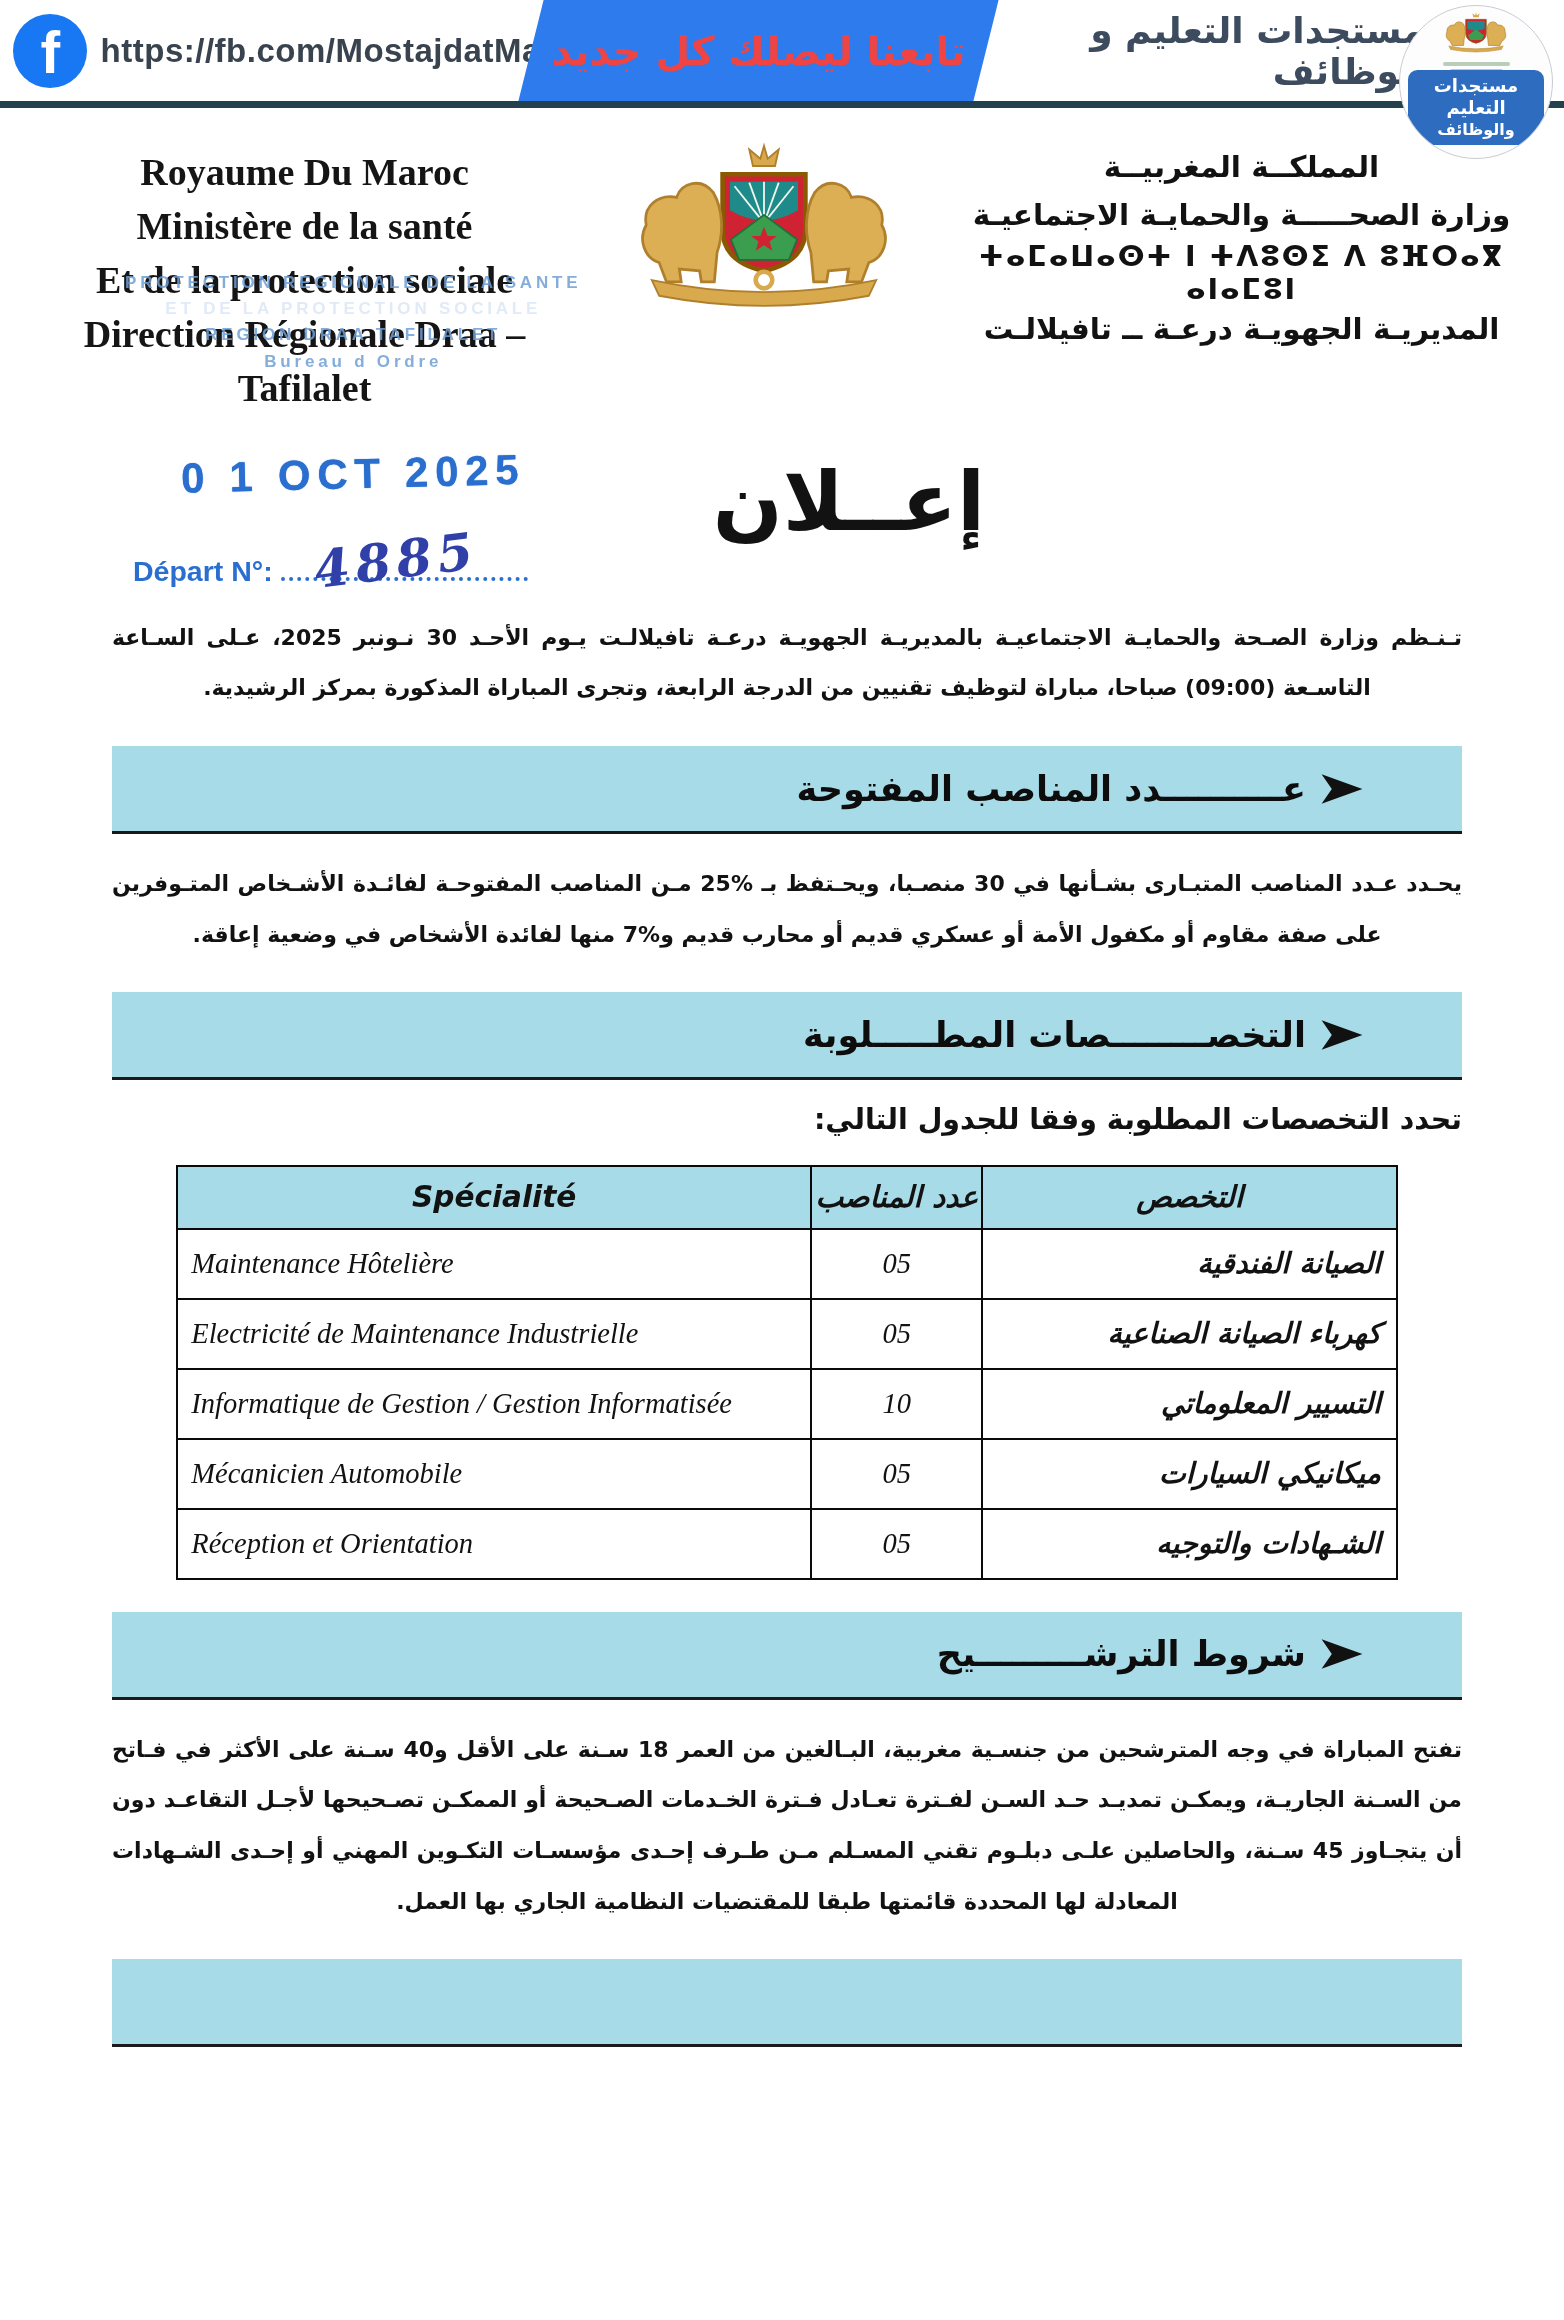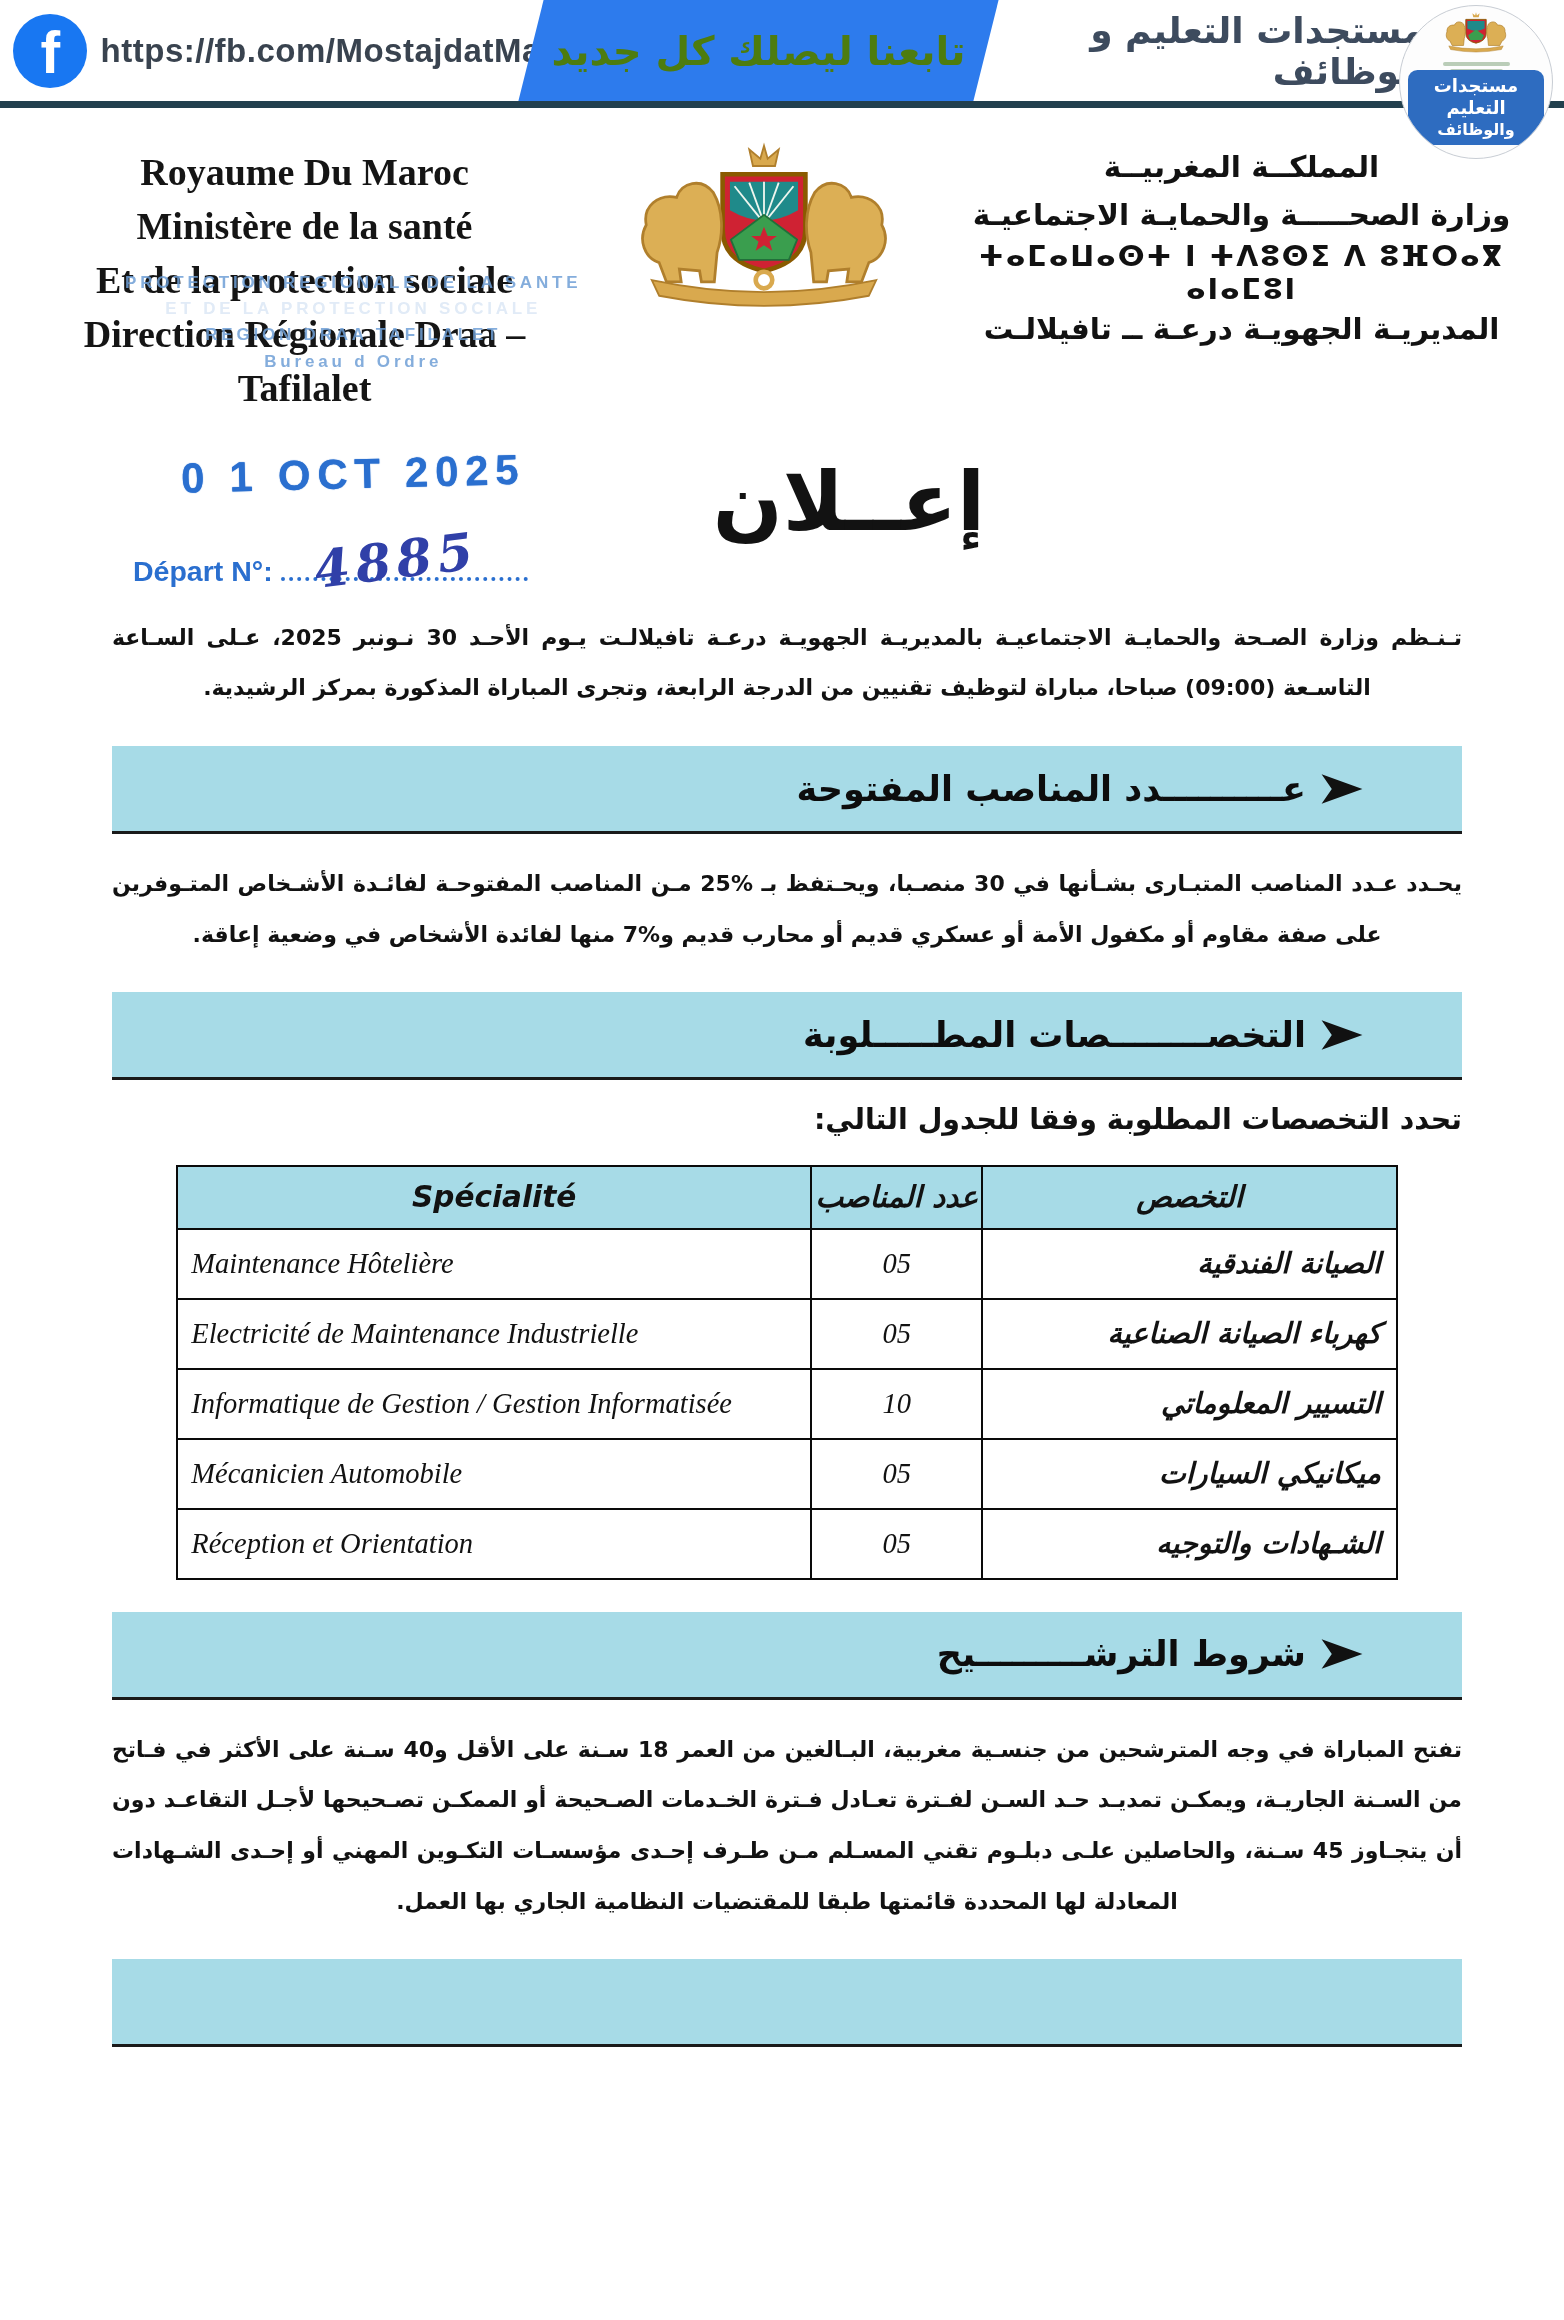--- a/index.html
+++ b/index.html
@@ -9,21 +9,21 @@
 
   
   .banner { position:relative; height:101px; background:#fff; }
   .banner-line { height:6.7px; background:#22404e; }
   .fb-left { position:absolute; left:13.3px; top:0; height:101px; display:flex; align-items:center; gap:13.3px; }
   .fb-circle { width:74px; height:74px; border-radius:50%; background:#1877f2; position:relative; flex:0 0 auto; }
   .fb-circle span { position:absolute; left:50%; top:54%; transform:translate(-50%,-50%); font:bold 59px "Liberation Sans",sans-serif; color:#fff; }
   .fb-url { font:bold 33px "Liberation Sans",sans-serif; color:#39434f; letter-spacing:0.5px; }
   .banner-mid { position:absolute; left:531px; top:0; width:455px; height:101px; }
   .banner-mid::before { content:""; position:absolute; inset:0; background:#2d7bed; transform:skewX(-14deg); }
-  .banner-mid .mid-text { position:absolute; inset:0; display:flex; align-items:center; justify-content:center; font-weight:bold; font-size:40px; color:#4d7c0f; direction:rtl; }
+  .banner-mid .mid-text { position:absolute; inset:0; display:flex; align-items:center; justify-content:center; font-weight:bold; font-size:40px; color:#ef4444; direction:rtl; }
   .banner-pagename { position:absolute; left:1026px; top:0; width:399px; height:101px; display:flex; align-items:center; justify-content:center; font-weight:bold; font-size:36px; color:#3d4b5e; direction:rtl; }
   .badge { position:absolute; right:12px; top:4.8px; width:154px; height:154px; border-radius:50%; background:#fdfdfd; border:1.9px solid #c8cdd4; z-index:5; overflow:hidden; text-align:center; }
   .badge .mini-arms { margin-top:5.7px; }
   .badge .tiny-line { height:3.8px; width:67px; margin:2.9px auto 0; background:#9db89a; border-radius:1.9px; opacity:.7; }
   .badge-band { position:absolute; left:7.6px; right:7.6px; bottom:13.3px; background:#2e6cc0; border-radius:9.5px; padding:4.8px 1.9px 5.7px; }
   .badge-band .b1 { font-weight:bold; font-size:18px; color:#fff; direction:rtl; line-height:1.25; }
   .badge-band .b2 { font-weight:bold; font-size:16px; color:#fff; direction:rtl; line-height:1.2; }
 
   
   .letterhead { display:flex; margin:27px 38px 0; }

